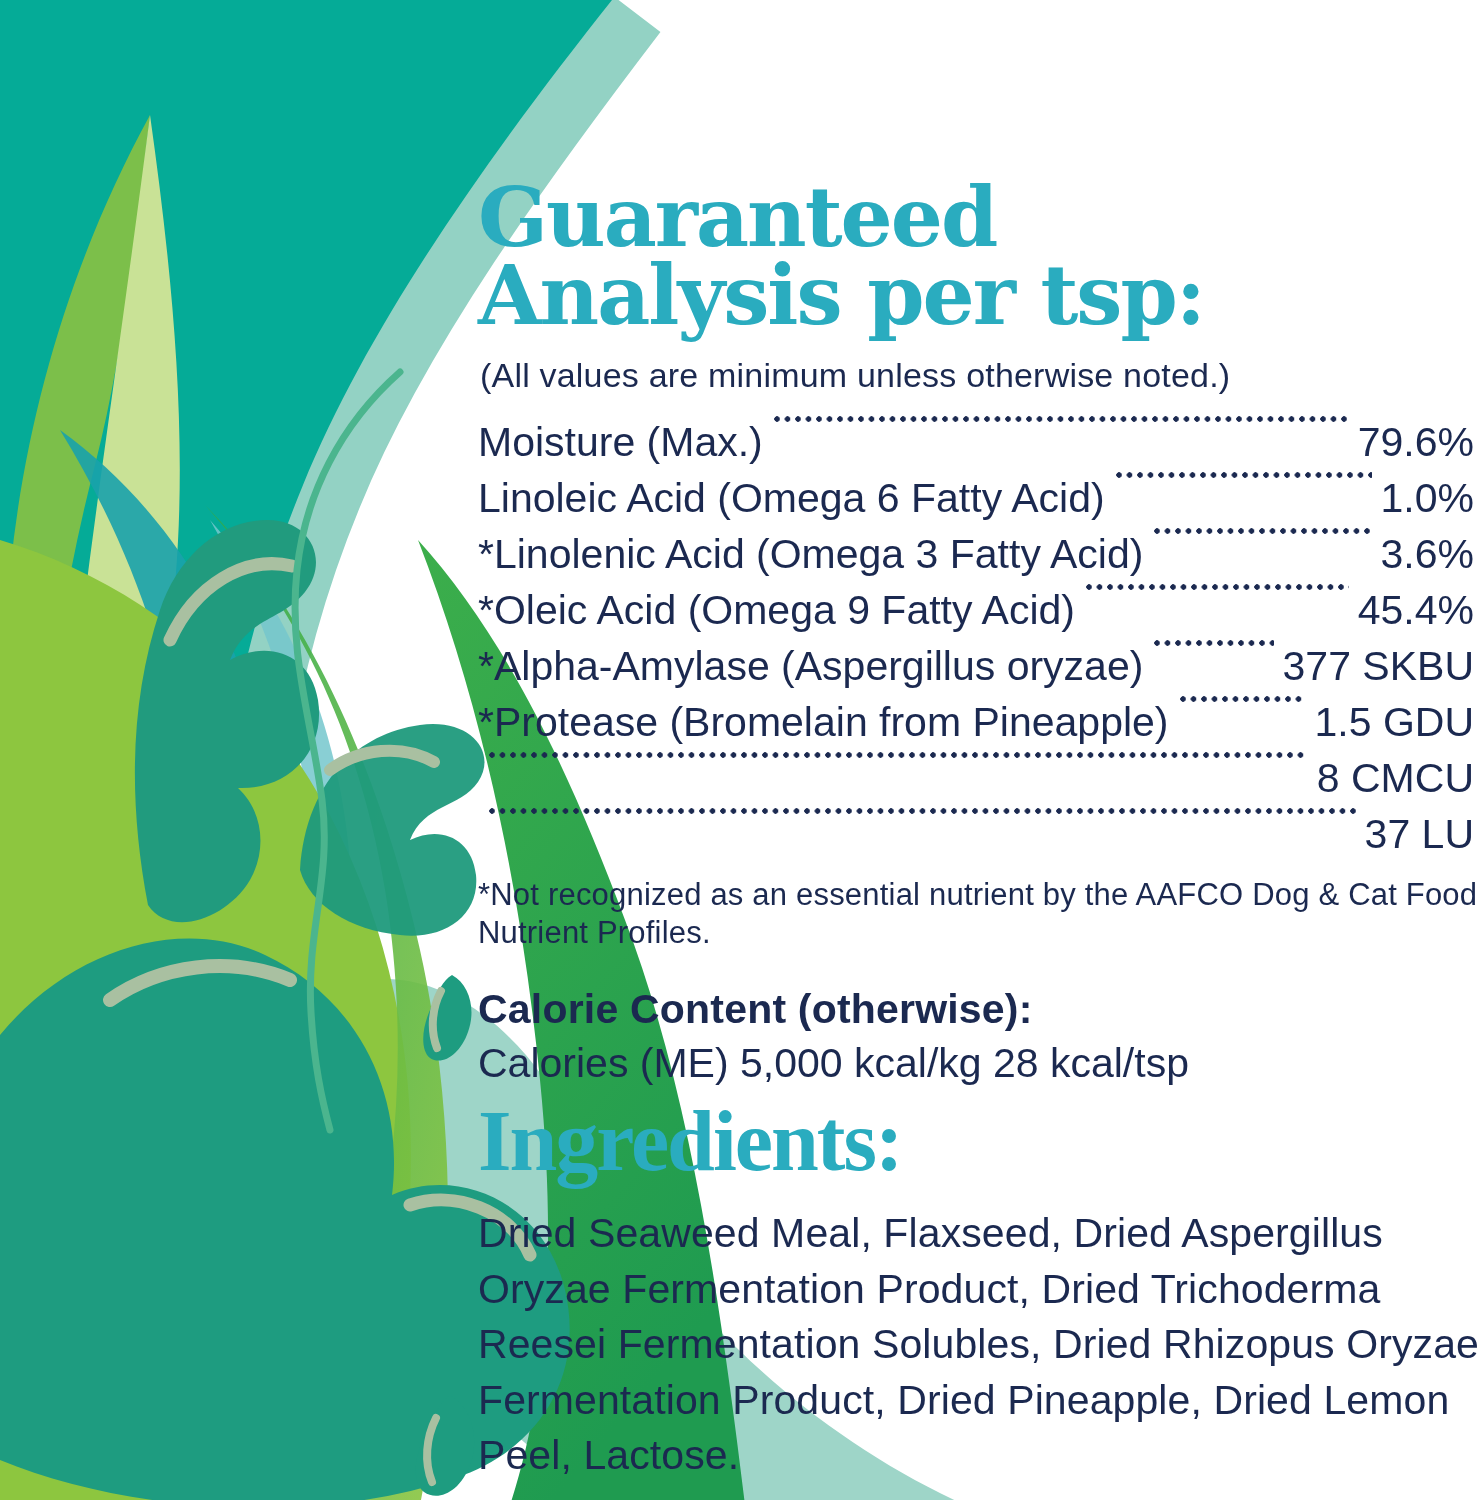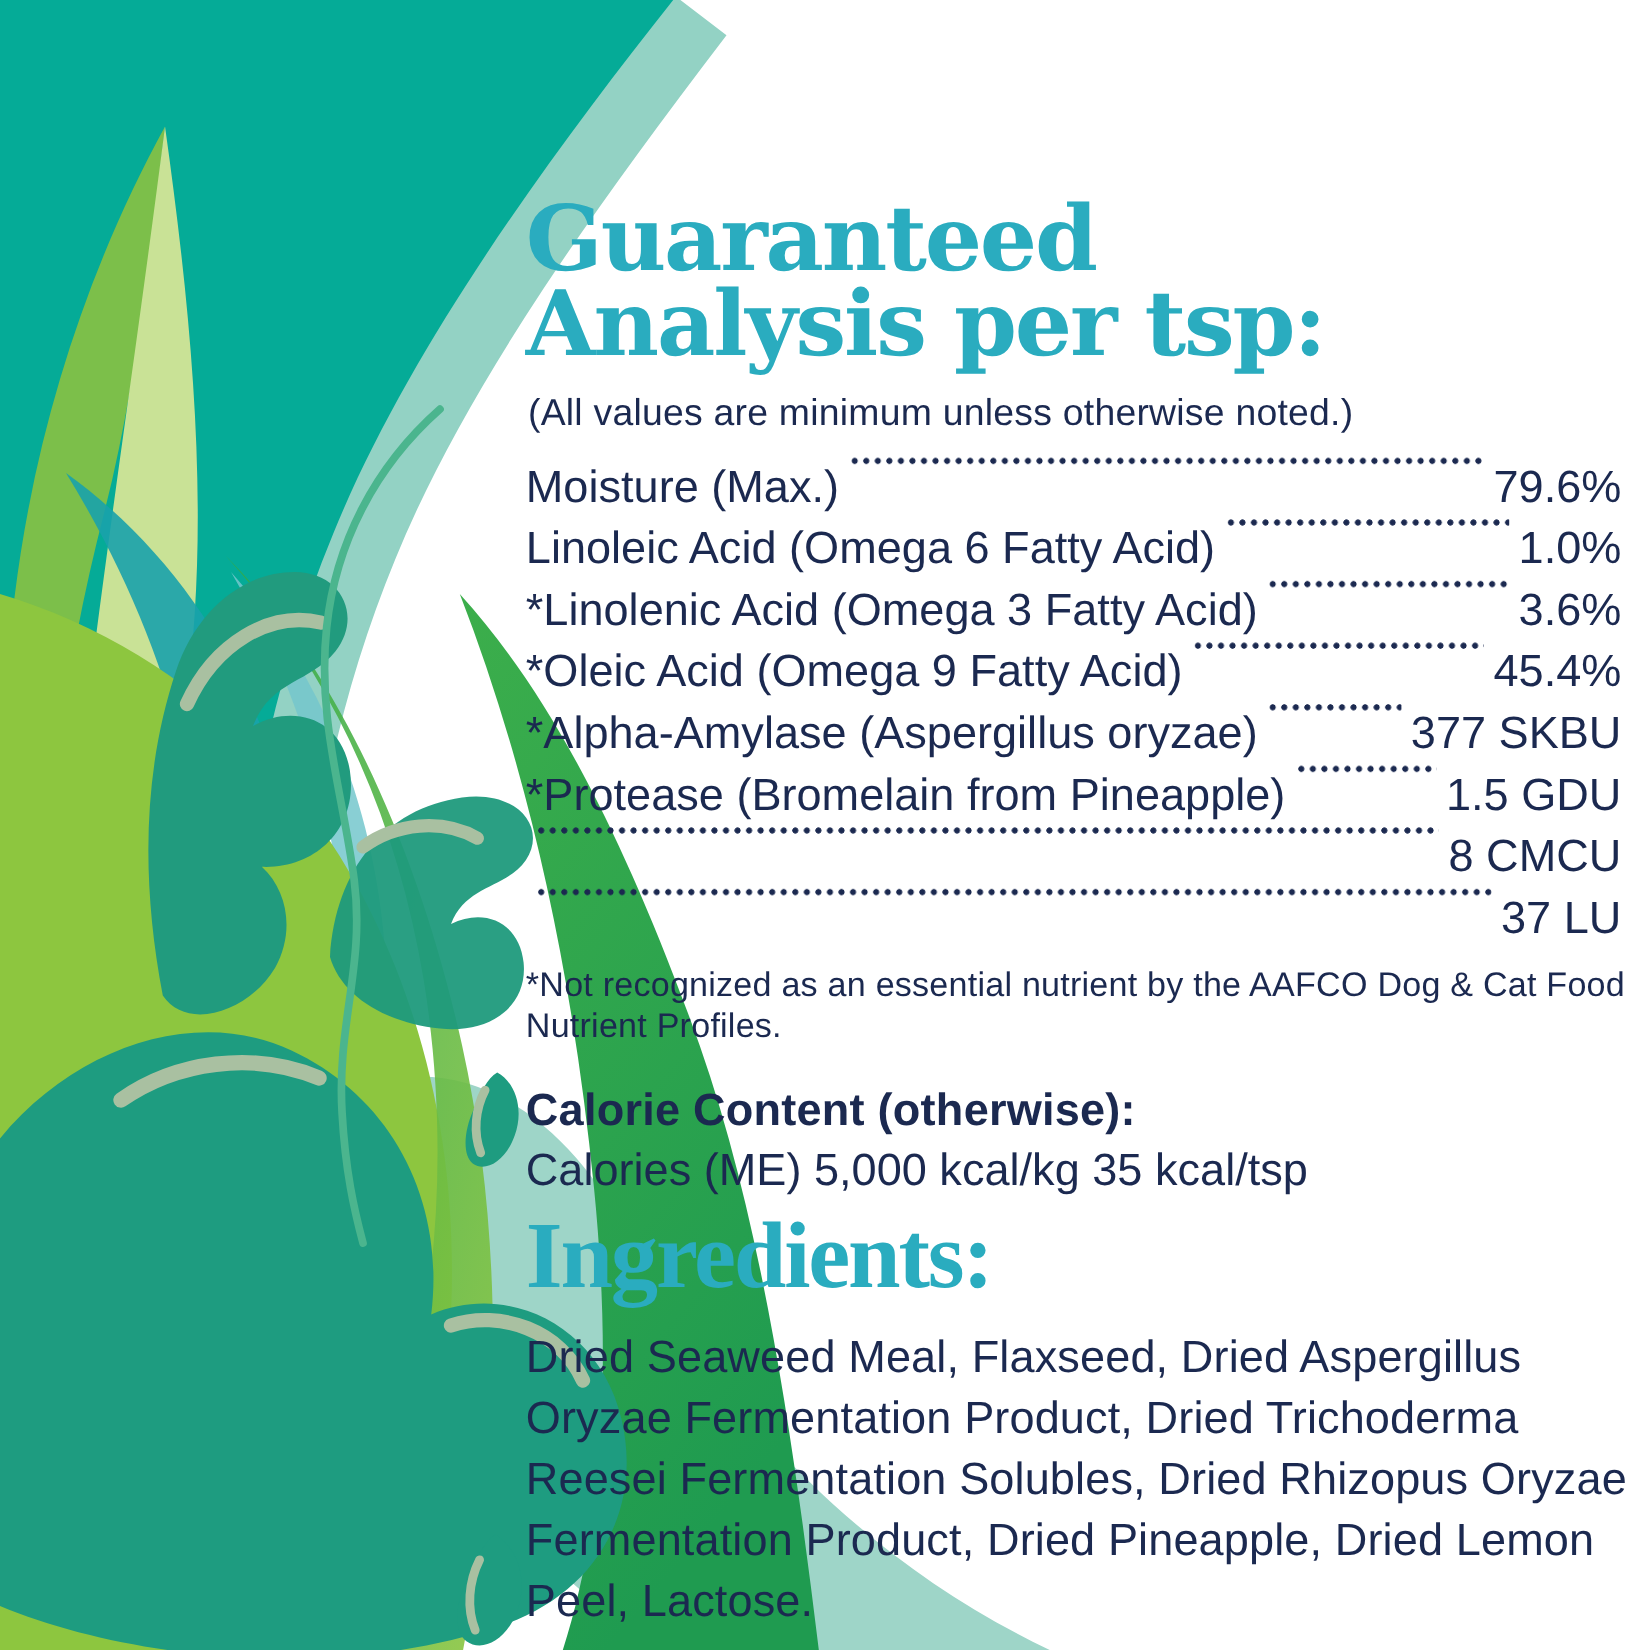--- a/index.html
+++ b/index.html
@@ -159,19 +159,19 @@
         <div class="row">
         <span class="leader"></span>
         <span class="val">37 LU</span>
       </div>
       </div>
 
     <div id="footnote">*Not recognized as an essential nutrient by the AAFCO Dog &amp; Cat Food Nutrient Profiles.</div>
 
     <div id="calorie-heading">Calorie Content (otherwise):</div>
 
-    <div id="calorie-line">Calories (ME) 5,000 kcal/kg 35 kcal/tsp</div>
+    <div id="calorie-line">Calories (ME) 5,000 kcal/kg 28 kcal/tsp</div>
 
     <div id="ingredients-title" class="serif-title">Ingredients:</div>
 
     <div id="ingredients-text">Dried Seaweed Meal, Flaxseed, Dried Aspergillus Oryzae Fermentation Product, Dried Trichoderma Reesei Fermentation Solubles, Dried Rhizopus Oryzae Fermentation Product, Dried Pineapple, Dried Lemon Peel, Lactose.</div>
   </div>
 </div>
 
 </body></html>

